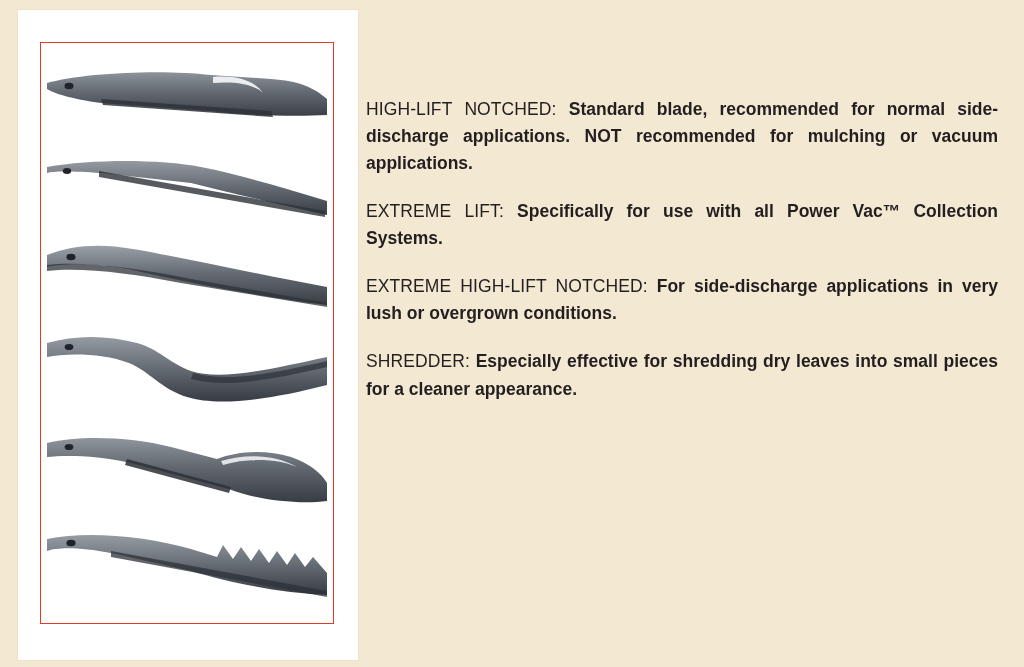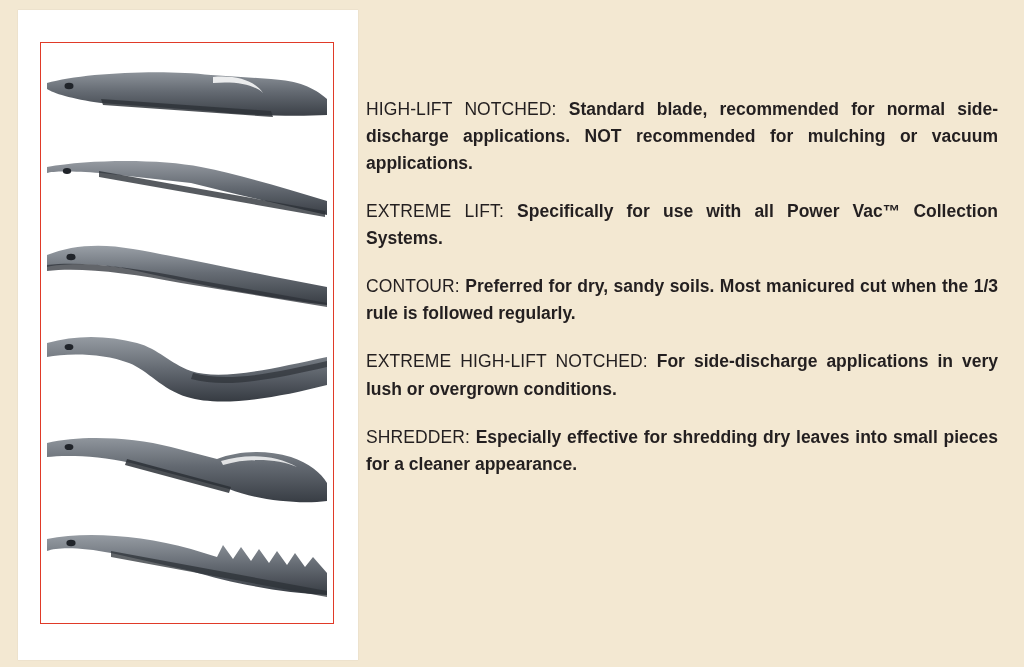--- a/index.html
+++ b/index.html
@@ -186,23 +186,20 @@
   <div class="text-panel">
 
     <p class="para">
       <span class="term">HIGH-LIFT NOTCHED:</span><span class="body"> Standard blade, recommended for normal side-discharge applications. NOT recommended for mulching or vacuum applications.</span>
     </p>
 
     <p class="para">
       <span class="term">EXTREME LIFT:</span><span class="body"> Specifically for use with all Power Vac™ Collection Systems.</span>
     </p>
 
-    <p class="para">
-      <span class="term">CONTOUR:</span><span class="body"> Preferred for dry, sandy soils. Most manicured cut when the 1/3 rule is followed regularly.</span>
-    </p>
 
 
     <p class="para">
       <span class="term">EXTREME HIGH-LIFT NOTCHED:</span><span class="body"> For side-discharge applications in very lush or overgrown conditions.</span>
     </p>
 
     <p class="para">
       <span class="term">SHREDDER:</span><span class="body"> Especially effective for shredding dry leaves into small pieces for a cleaner appearance.</span>
     </p>
 

